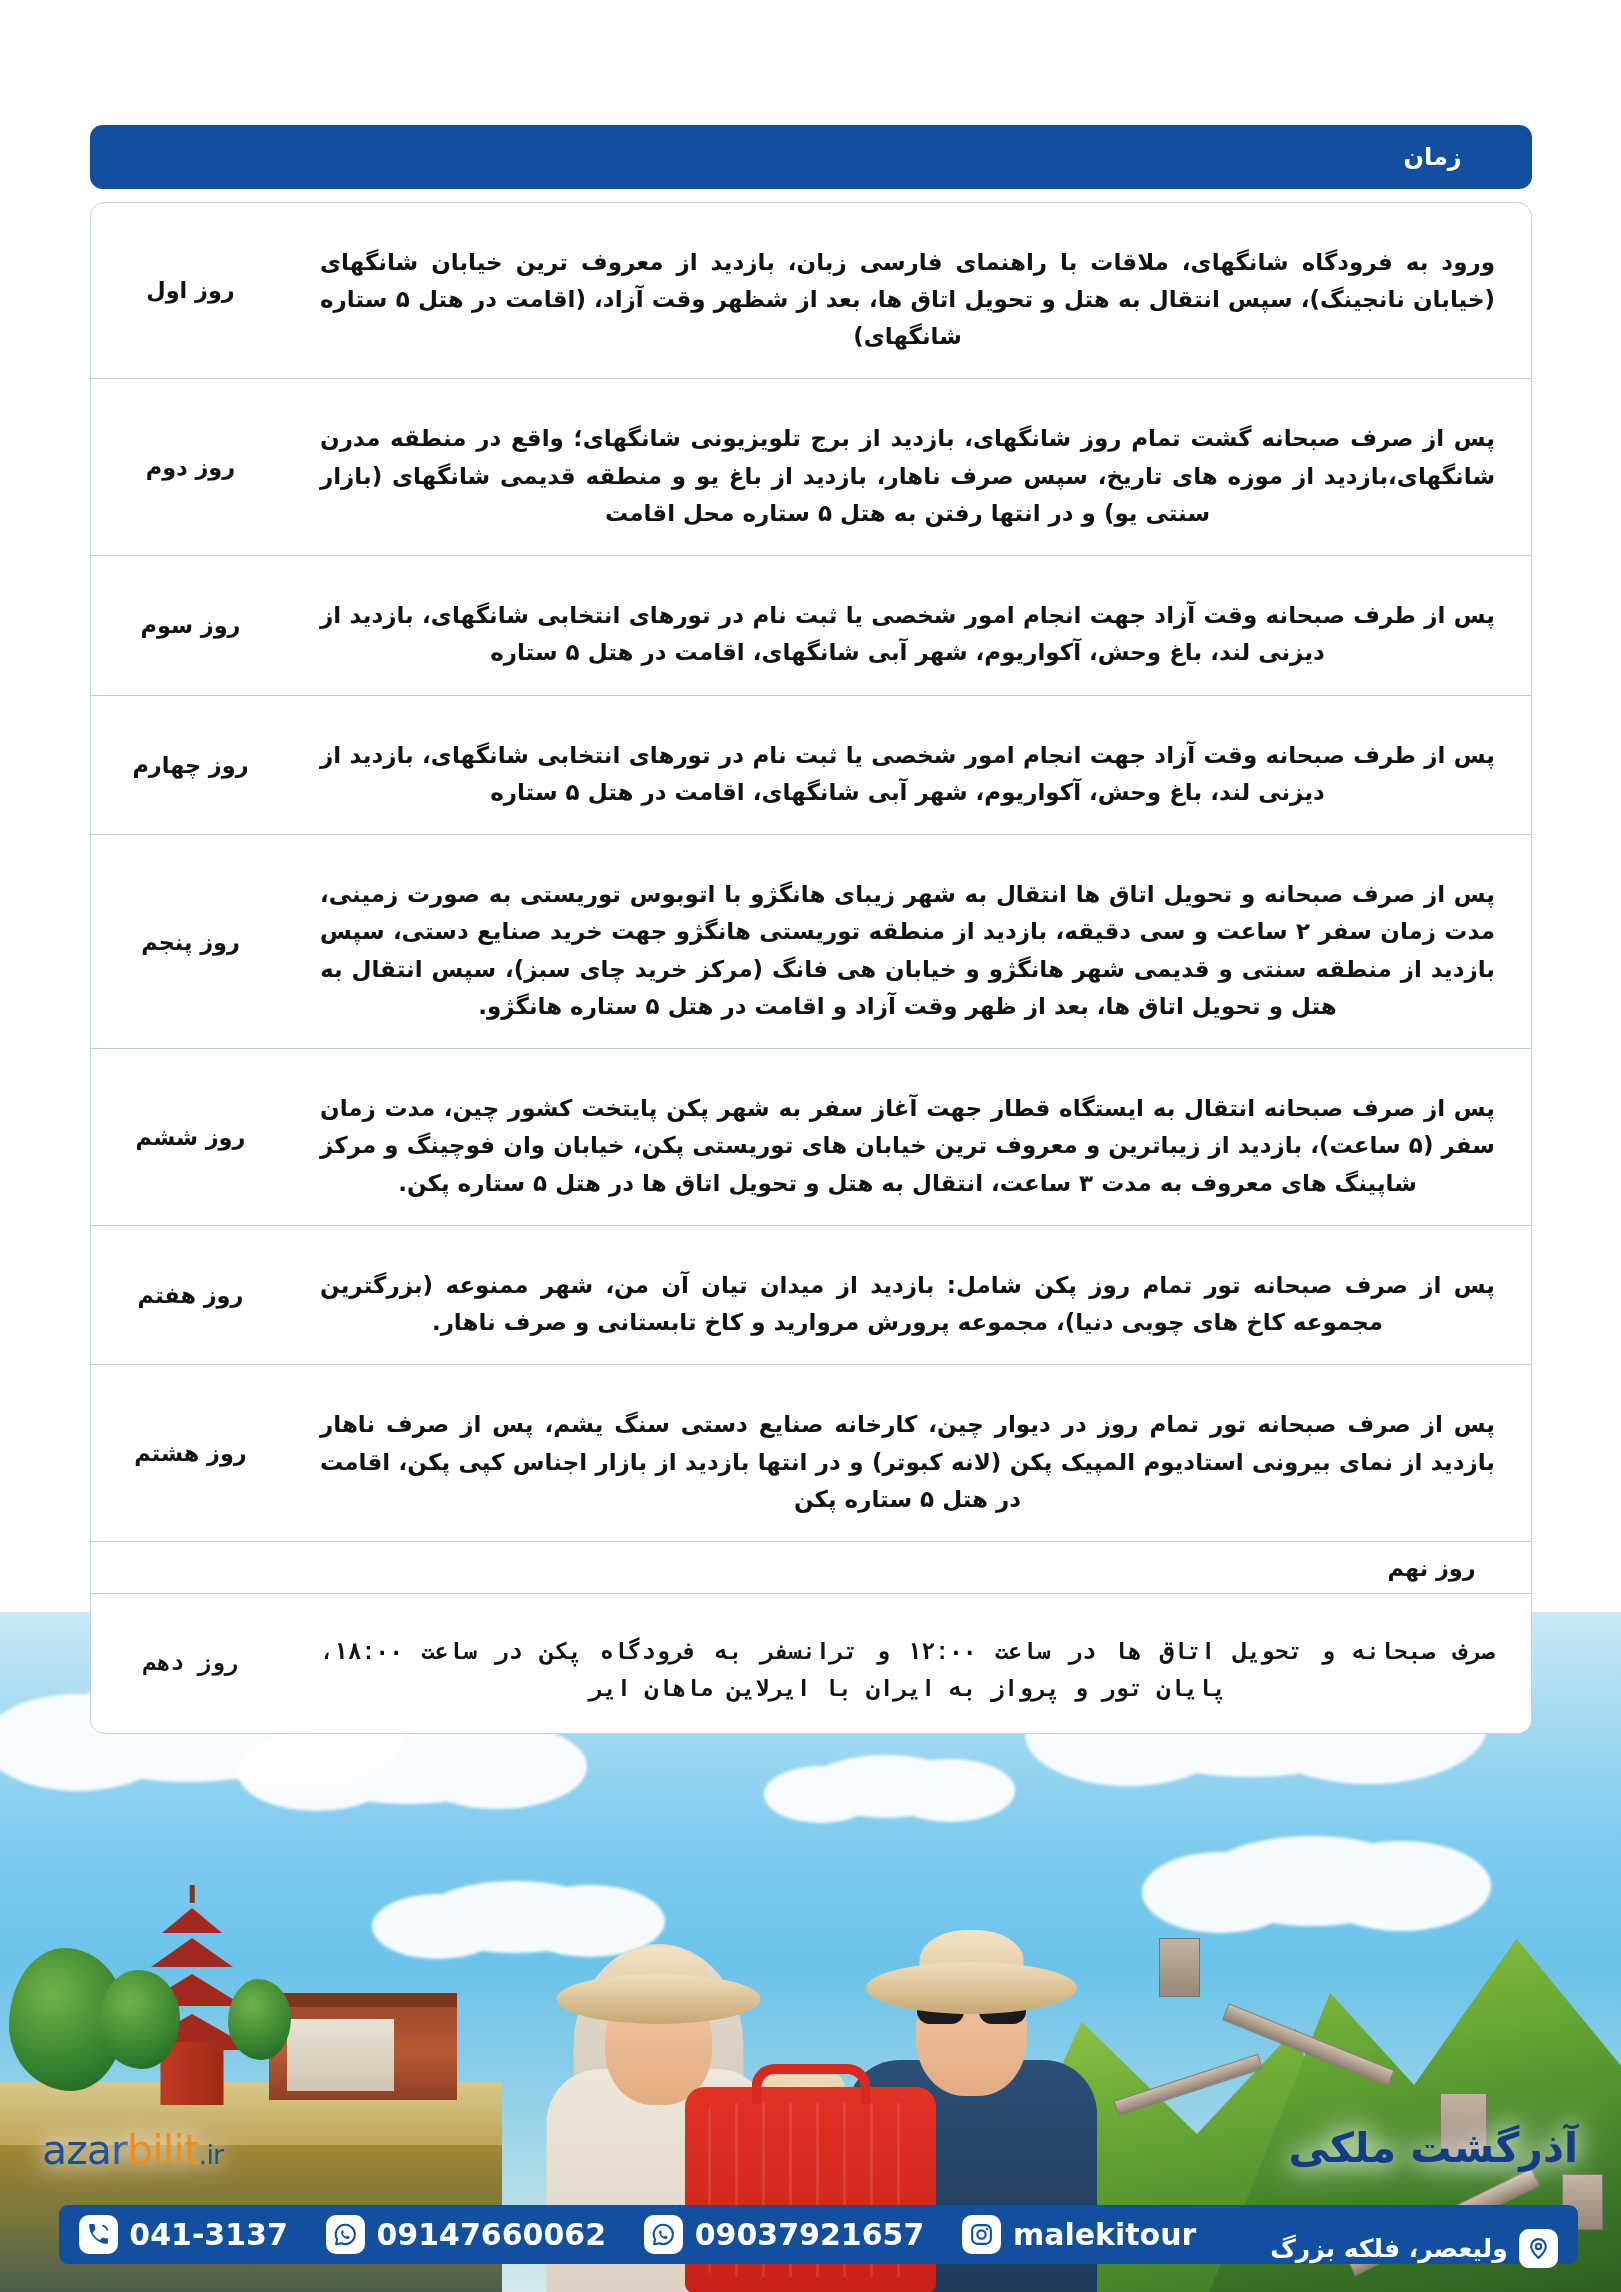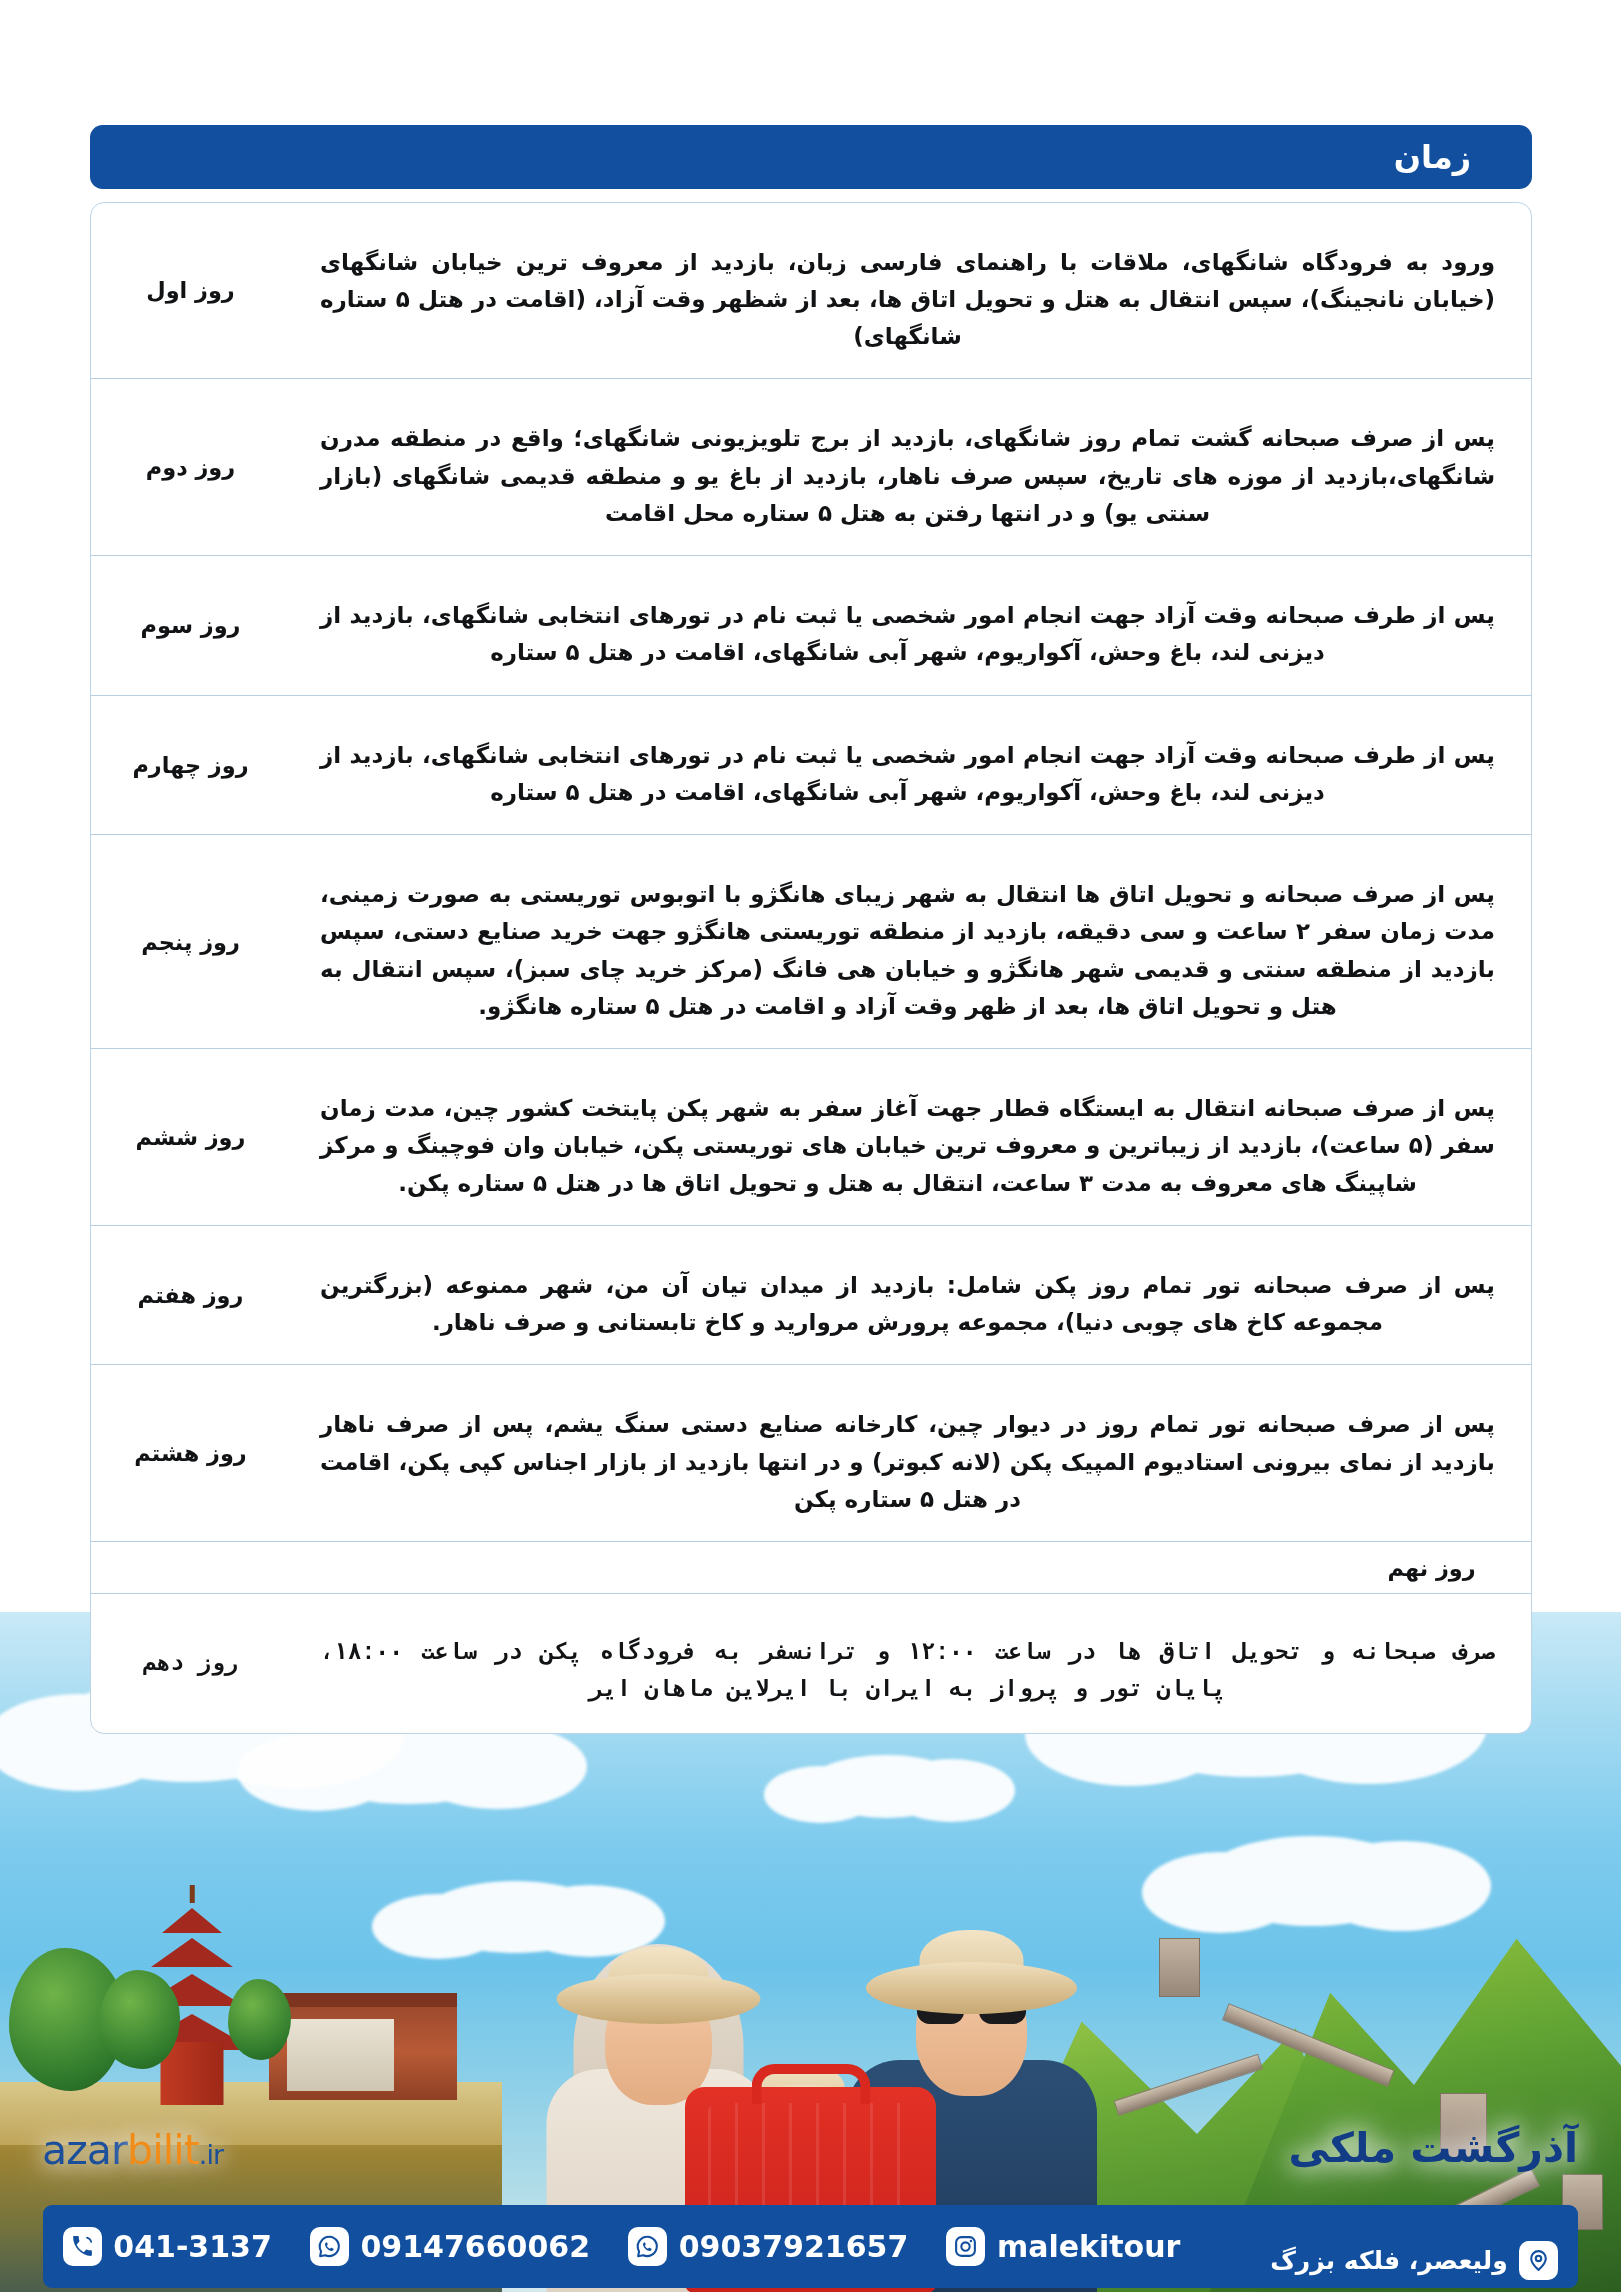--- a/index.html
+++ b/index.html
@@ -287,21 +287,21 @@
   .table-head {
     display: flex;
     background: #12509f;
     border-radius: 12.5px;
     height: 64px;
     align-items: center;
     overflow: hidden;
   }
   .th {
     color: #ffffff;
-    font-size: 32px;
+    font-size: 24px;
     font-weight: 700;
     text-align: center;
     line-height: 1;
   }
   .th-time { width: 199px; flex: 0 0 199px; }
   .th-plan { flex: 1 1 auto; }
 
   .table-body {
     margin-top: 12.5px;
     border: 1.3px solid #bcd4e6;
@@ -368,24 +368,24 @@
     z-index: 12;
     font-size: 41px;
     font-weight: 700;
     color: #123d86;
     line-height: 1.2;
     text-shadow: 0 0 21.5px rgba(255,255,255,.95), 0 0 39px rgba(255,255,255,.9);
   }
 
   .contact-bar {
     position: absolute;
-    left: 43px;
+    left: 59px;
     right: 43px;
     top: 2205px;
-    height: 83px;
+    height: 59px;
     background: #12509f;
     border-radius: 9px;
     display: flex;
     align-items: center;
     justify-content: space-between;
     padding: 0 19.7px;
     z-index: 14;
     direction: ltr;
   }
   .contact-left {

